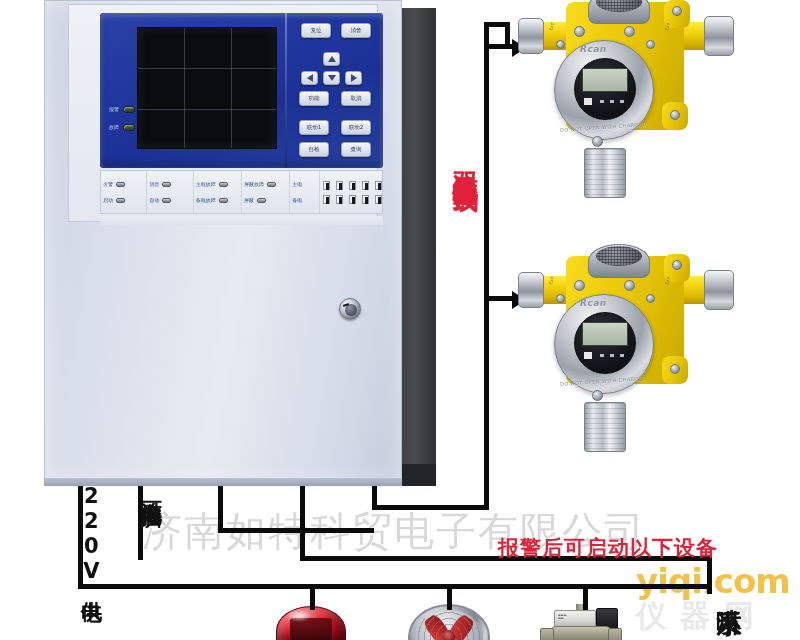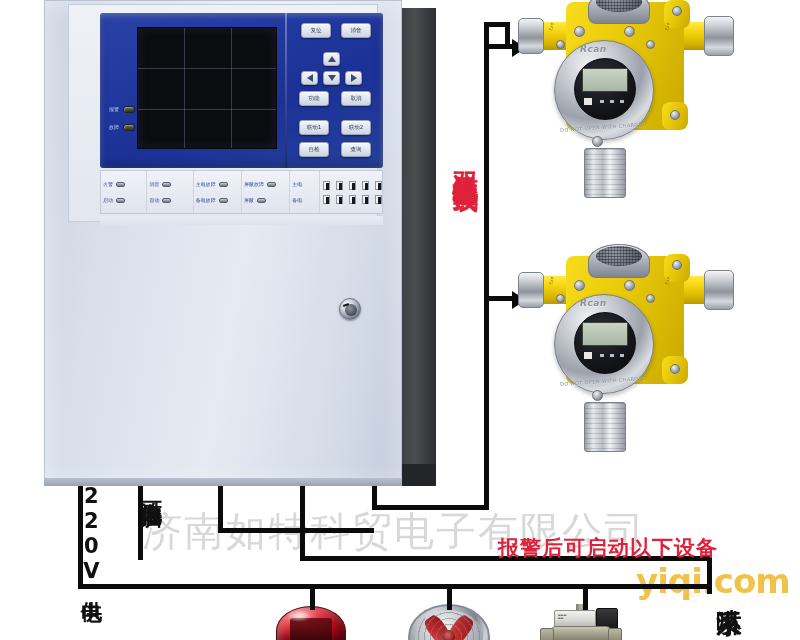--- a/index.html
+++ b/index.html
@@ -326,20 +326,21 @@
   }
 </style>
 </head>
 <body>
 
 <div id="stage">
 
   <div class="abs wm-company">济南如特科贸电子有限公司</div>
   <div class="abs wm-yiqi-wrap">
     <div class="wm-yiqi-top">yiqi.com</div>
+    <div class="wm-yiqi-bot">仪器网</div>
   </div>
 
   <div class="wire wire-v" style="left:484px; top:22px; height:488px;"></div>
 
   <div class="wire wire-h" style="left:484px; top:22px; width:26px;"></div>
   <div class="wire wire-v" style="left:505px; top:22px; height:26px;"></div>
   <div class="wire wire-h" style="left:484px; top:44px; width:30px;"></div>
   <div class="arrow-r" style="left:512px; top:39px;"></div>
 
   <div class="wire wire-h" style="left:484px; top:296px; width:30px;"></div>

